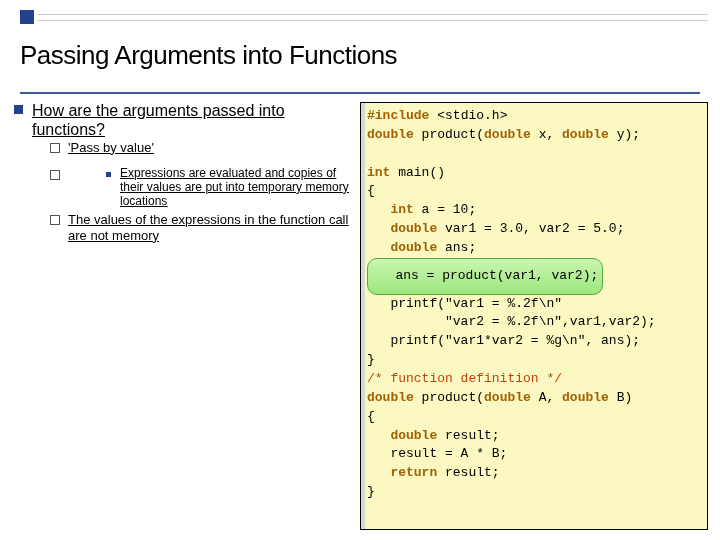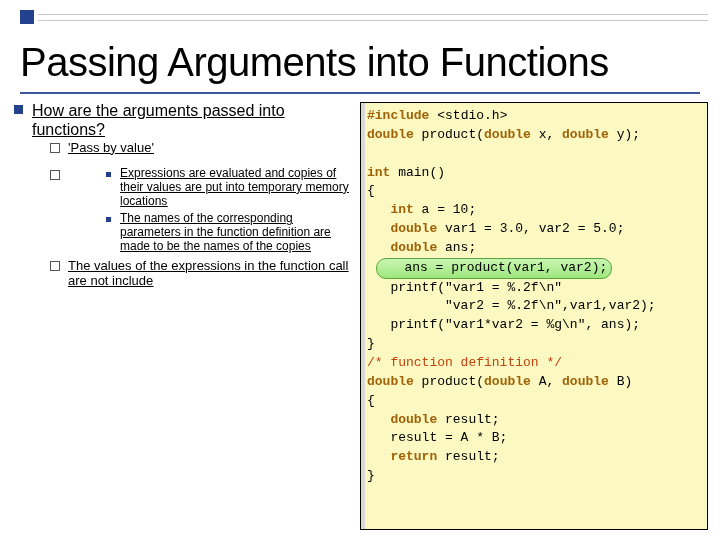--- a/index.html
+++ b/index.html
@@ -28,21 +28,21 @@
   .deco-line-bottom {
     position: absolute;
     left: 38px; top: 20px;
     right: 12px;
     height: 1px;
     background: #c8c8c8;
   }
   .slide-title {
     position: absolute;
     top: 40px; left: 20px; right: 20px;
-    font-size: 40px;
+    font-size: 26px;
     font-weight: 400;
     letter-spacing: -0.5px;
   }
   .rule {
     position: absolute;
     top: 92px; left: 20px; right: 20px;
     height: 2px;
     background: #3a589b;
   }
   .content {
@@ -72,23 +72,22 @@
     left: 0; top: 0; bottom: 0;
     width: 4px;
     background: #d8d8d8;
   }
   .kw { color: #a16207; font-weight: bold; }
   .cm { color: #c2410c; }
   .hl {
     background: linear-gradient(to bottom, #c9f6b1, #9ee67e);
     border: 1px solid #5aa63b;
     border-radius: 10px;
-    padding: 0 4px;
+    padding: 8px 4px;
     display: inline-block;
-    margin-left: 9px;
   }
   ul { list-style: none; text-decoration: underline; }
   li { position: relative; padding-left: 18px; margin-bottom: 4px; }
   .b-square::before {
     content: ""; position: absolute; left: 0; top: 3px;
     width: 9px; height: 9px; background: #24418e;
   }
   .b-hollow::before {
     content: ""; position: absolute; left: 0; top: 3px;
     width: 8px; height: 8px; border: 1px solid #555;
@@ -122,27 +121,24 @@
         <ul>
           <li class="b-hollow lvl2"><span>'Pass by value'</span></li>
         </ul>
         <div class="spacer"></div>
         <ul>
           <li class="b-hollow lvl2">
             <ul>
               <li class="b-tiny lvl3">
                 <span>Expressions are evaluated and </span><span class="u">copies</span><span> of their values are put into </span><span class="u">temporary</span><span> memory locations</span>
               </li>
-              <li class="b-tiny lvl3">
-                <span>The names of the corresponding parameters in the function definition are made to be the names of the </span><span class="u">copies</span>
-              </li>
             </ul>
           </li>
           <li class="b-hollow lvl2">
-            <span>The values of the expressions in the function call are </span><span class="u">not</span><span> include</span>
+            <span>The values of the expressions in the function call are </span><span class="u">not</span><span> memory</span>
           </li>
         </ul>
       </li>
     </ul>
   </div>
 
   <div class="right"><div class="pane-stripe"></div><span class="kw">#include</span><span> &lt;stdio.h&gt;</span>
 <span class="kw">double</span><span> product(</span><span class="kw">double</span><span> x, </span><span class="kw">double</span><span> y);</span>
 <span></span>
 <span class="kw">int</span><span> main()</span>

